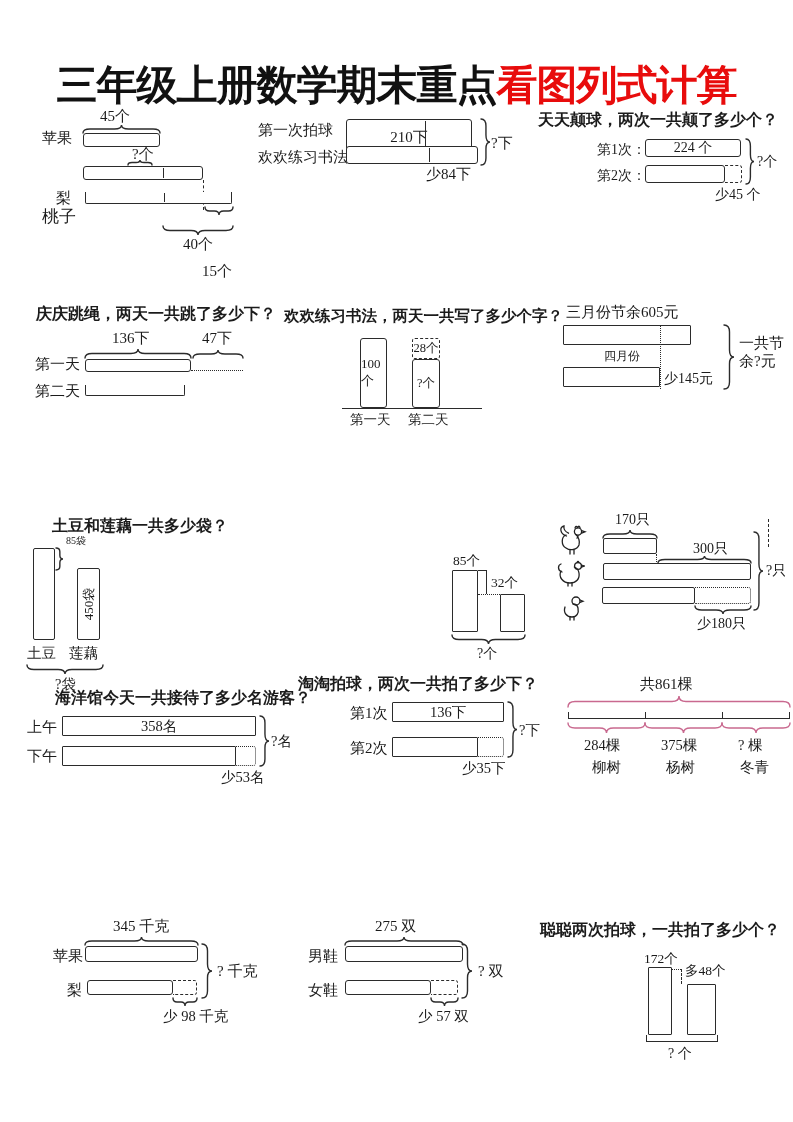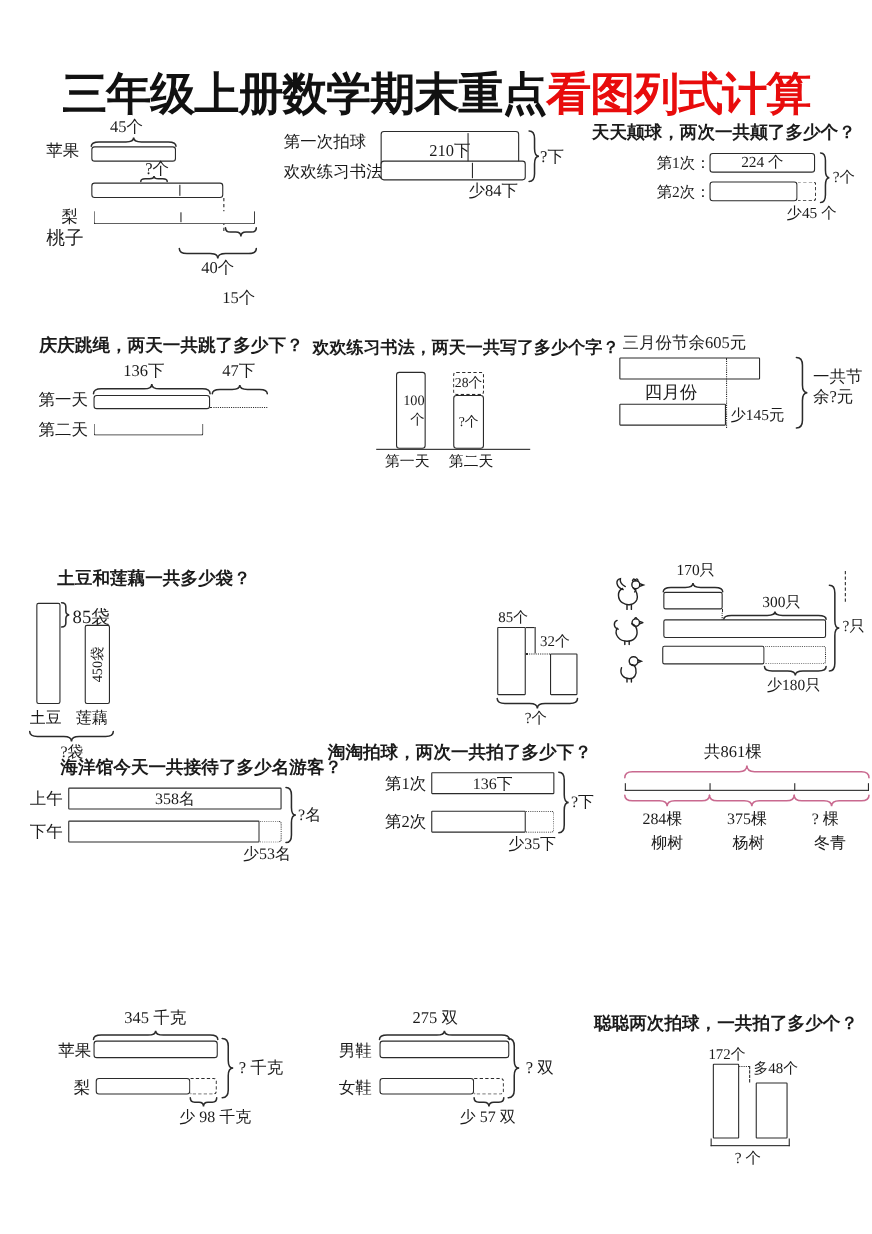--- a/index.html
+++ b/index.html
@@ -129,57 +129,57 @@
     <span class="t" style="left:5px;top:50px;font-size:15px;">第一天</span>
     <div class="bar" style="left:55px;top:53px;width:106px;height:13px;"></div>
     <span class="hline hdot" style="left:161px;top:64px;width:52px;"></span>
     <span class="t" style="left:5px;top:77px;font-size:15px;">第二天</span>
     <div class="bar open" style="left:55px;top:79px;width:100px;height:11px;"></div>
   </div>
 
   <div class="prob" style="left:280px;top:308px;width:232px;height:118px;">
     <span class="t q" style="left:4px;top:0;font-size:15.5px;">欢欢练习书法，两天一共写了多少个字？</span>
     <div class="bar" style="left:80px;top:30px;width:27px;height:70px;font-size:13px;">
-        <span class="wrap" style="text-align:right;">100个</span>
+        <span class="wrap" style="text-align:left;">100个</span>
       </div>
     <div class="bar dashedb" style="left:132px;top:30px;width:28px;height:21px;font-size:12.5px;">
         <span>28个</span>
       </div>
     <div class="bar" style="left:132px;top:51px;width:28px;height:49px;font-size:12.5px;">
         <span>?个</span>
       </div>
     <span class="hline" style="left:62px;top:100px;width:140px;"></span>
     <span class="t" style="left:70px;top:104px;font-size:13.5px;">第一天</span>
     <span class="t" style="left:128px;top:104px;font-size:13.5px;">第二天</span>
   </div>
 
   <div class="prob" style="left:560px;top:304px;width:233px;height:94px;">
     <span class="t" style="left:6px;top:0;font-size:15px;">三月份节余605元</span>
     <div class="bar" style="left:3px;top:21px;width:128px;height:20px;border-radius:1px;"></div>
     <span class="vline vdot" style="left:100px;top:21px;height:64px;"></span>
-    <span class="t" style="left:26px;top:45px;font-size:16px;font-family:Liberation Serif, serif;">四月份</span>
+    <span class="t" style="left:44px;top:45px;font-size:12px;font-family:Liberation Serif, serif;">四月份</span>
     <div class="bar" style="left:3px;top:63px;width:97px;height:20px;border-radius:1px;"></div>
     <span class="t" style="left:104px;top:67px;font-size:14px;">少145元</span>
     <span class="brace" style="left:164px;top:21px;width:10px;height:64px;">
         <svg width="10" height="64" viewBox="0 0 10 64" style="display: block; overflow: visible;">
           <path d="M0 0 Q5.5 0 5.5 7 L5.5 25 Q5.5 32 10 32 Q5.5 32 5.5 39 L5.5 57 Q5.5 64 0 64" fill="none" stroke="#2b2b2b" stroke-width="1.4" stroke-linecap="round"></path>
         </svg>
       </span>
     <span class="t wrap" style="left:179px;top:31px;width:52px;font-size:15px;">一共节余?元</span>
   </div>
 
   <div class="prob" style="left:25px;top:515px;width:218px;height:168px;">
     <span class="t q" style="left:27px;top:3px;">土豆和莲藕一共多少袋？</span>
     <div class="bar" style="left:8px;top:33px;width:22px;height:92px;border-radius:2px;"></div>
     <span class="brace" style="left:31px;top:33px;width:7px;height:22px;">
         <svg width="7" height="22" viewBox="0 0 7 22" style="display: block; overflow: visible;">
           <path d="M0 0 Q3.8500000000000005 0 3.8500000000000005 3.6666666666666665 L3.8500000000000005 7.333333333333334 Q3.8500000000000005 11 7 11 Q3.8500000000000005 11 3.8500000000000005 14.666666666666666 L3.8500000000000005 18.333333333333332 Q3.8500000000000005 22 0 22" fill="none" stroke="#2b2b2b" stroke-width="1.4" stroke-linecap="round"></path>
         </svg>
       </span>
-    <span class="t" style="left:41px;top:36px;font-size:17px;">85袋</span>
+    <span class="t" style="left:41px;top:20px;font-size:10px;">85袋</span>
     <div class="bar" style="left:52px;top:53px;width:23px;height:72px;border-radius:2px;">
       <span style="position:absolute;left:50%;top:50%;transform:translate(-50%,-50%) rotate(-90deg);white-space:nowrap;font-size:13px;">450袋</span>
     </div>
     <span class="t" style="left:2px;top:130px;font-size:14.5px;">土豆</span>
     <span class="t" style="left:44px;top:130px;font-size:14.5px;">莲藕</span>
     <span class="brace" style="left:2px;top:150px;width:76px;height:9px;">
         <svg width="76" height="9" viewBox="0 0 76 9" style="display: block; overflow: visible;">
           <path d="M0 0 Q0 4.5 7 4.5 L31 4.5 Q38 4.5 38 9 Q38 4.5 45 4.5 L69 4.5 Q76 4.5 76 0" fill="none" stroke="#2b2b2b" stroke-width="1.4" stroke-linecap="round"></path>
         </svg>
       </span>

